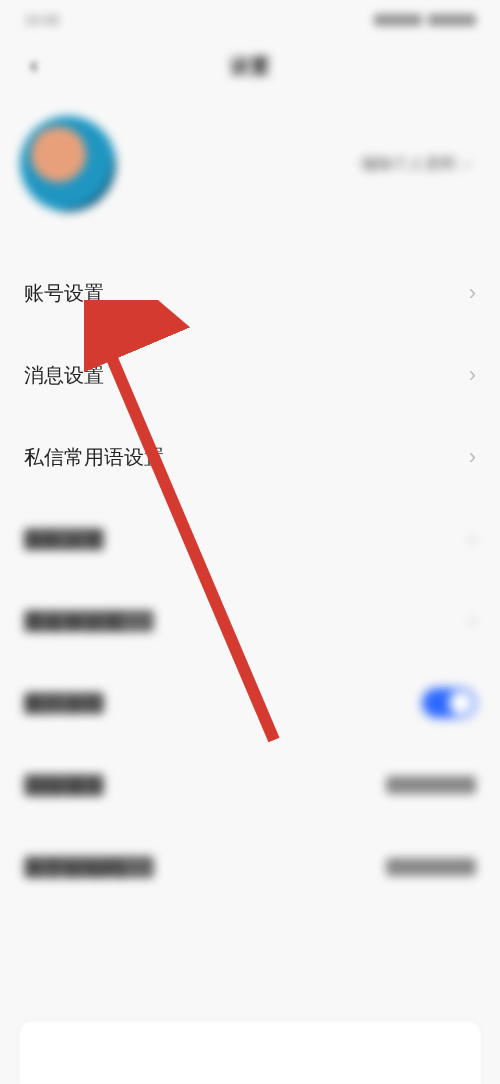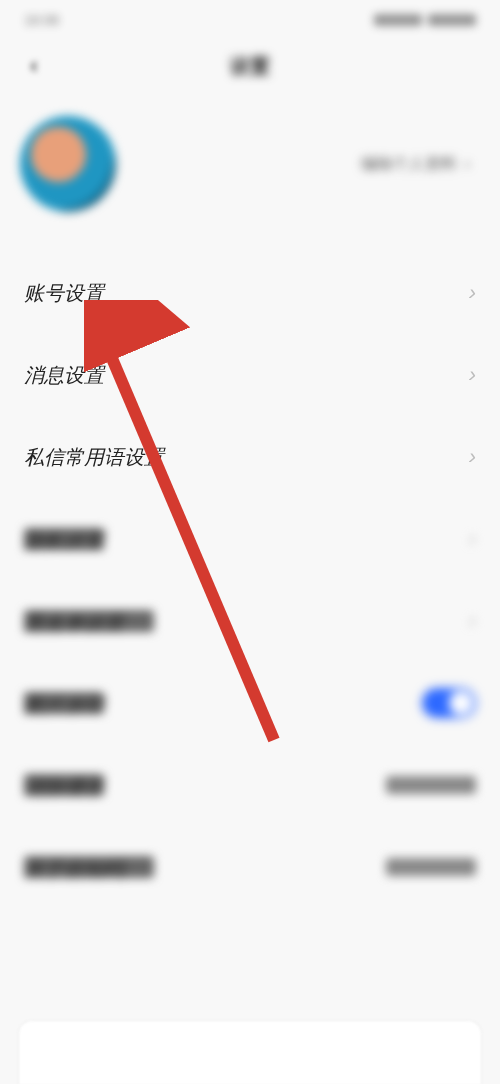--- a/index.html
+++ b/index.html
@@ -62,21 +62,21 @@
       border-radius: 50%;
       background: radial-gradient(circle at 40% 40%, #e8a07a 0 34%, #1f96c2 34% 68%, #0f5a7a 68%);
       filter: blur(5px);
     }
     .profile-edit {
       display: flex; align-items: center; gap: 8px;
       filter: blur(5px);
       color: #555;
       font-size: 16px;
     }
-    .list { padding: 0 24px; font-style: italic; }
+    .list { padding: 0 24px; }
     .list-item {
       display: flex;
       justify-content: space-between;
       align-items: center;
       height: 82px;
       font-size: 20px;
       color: #222;
     }
     .list-item.blurred { filter: blur(5px); }
     .chevron { color: #bdbdbd; font-size: 22px; }

